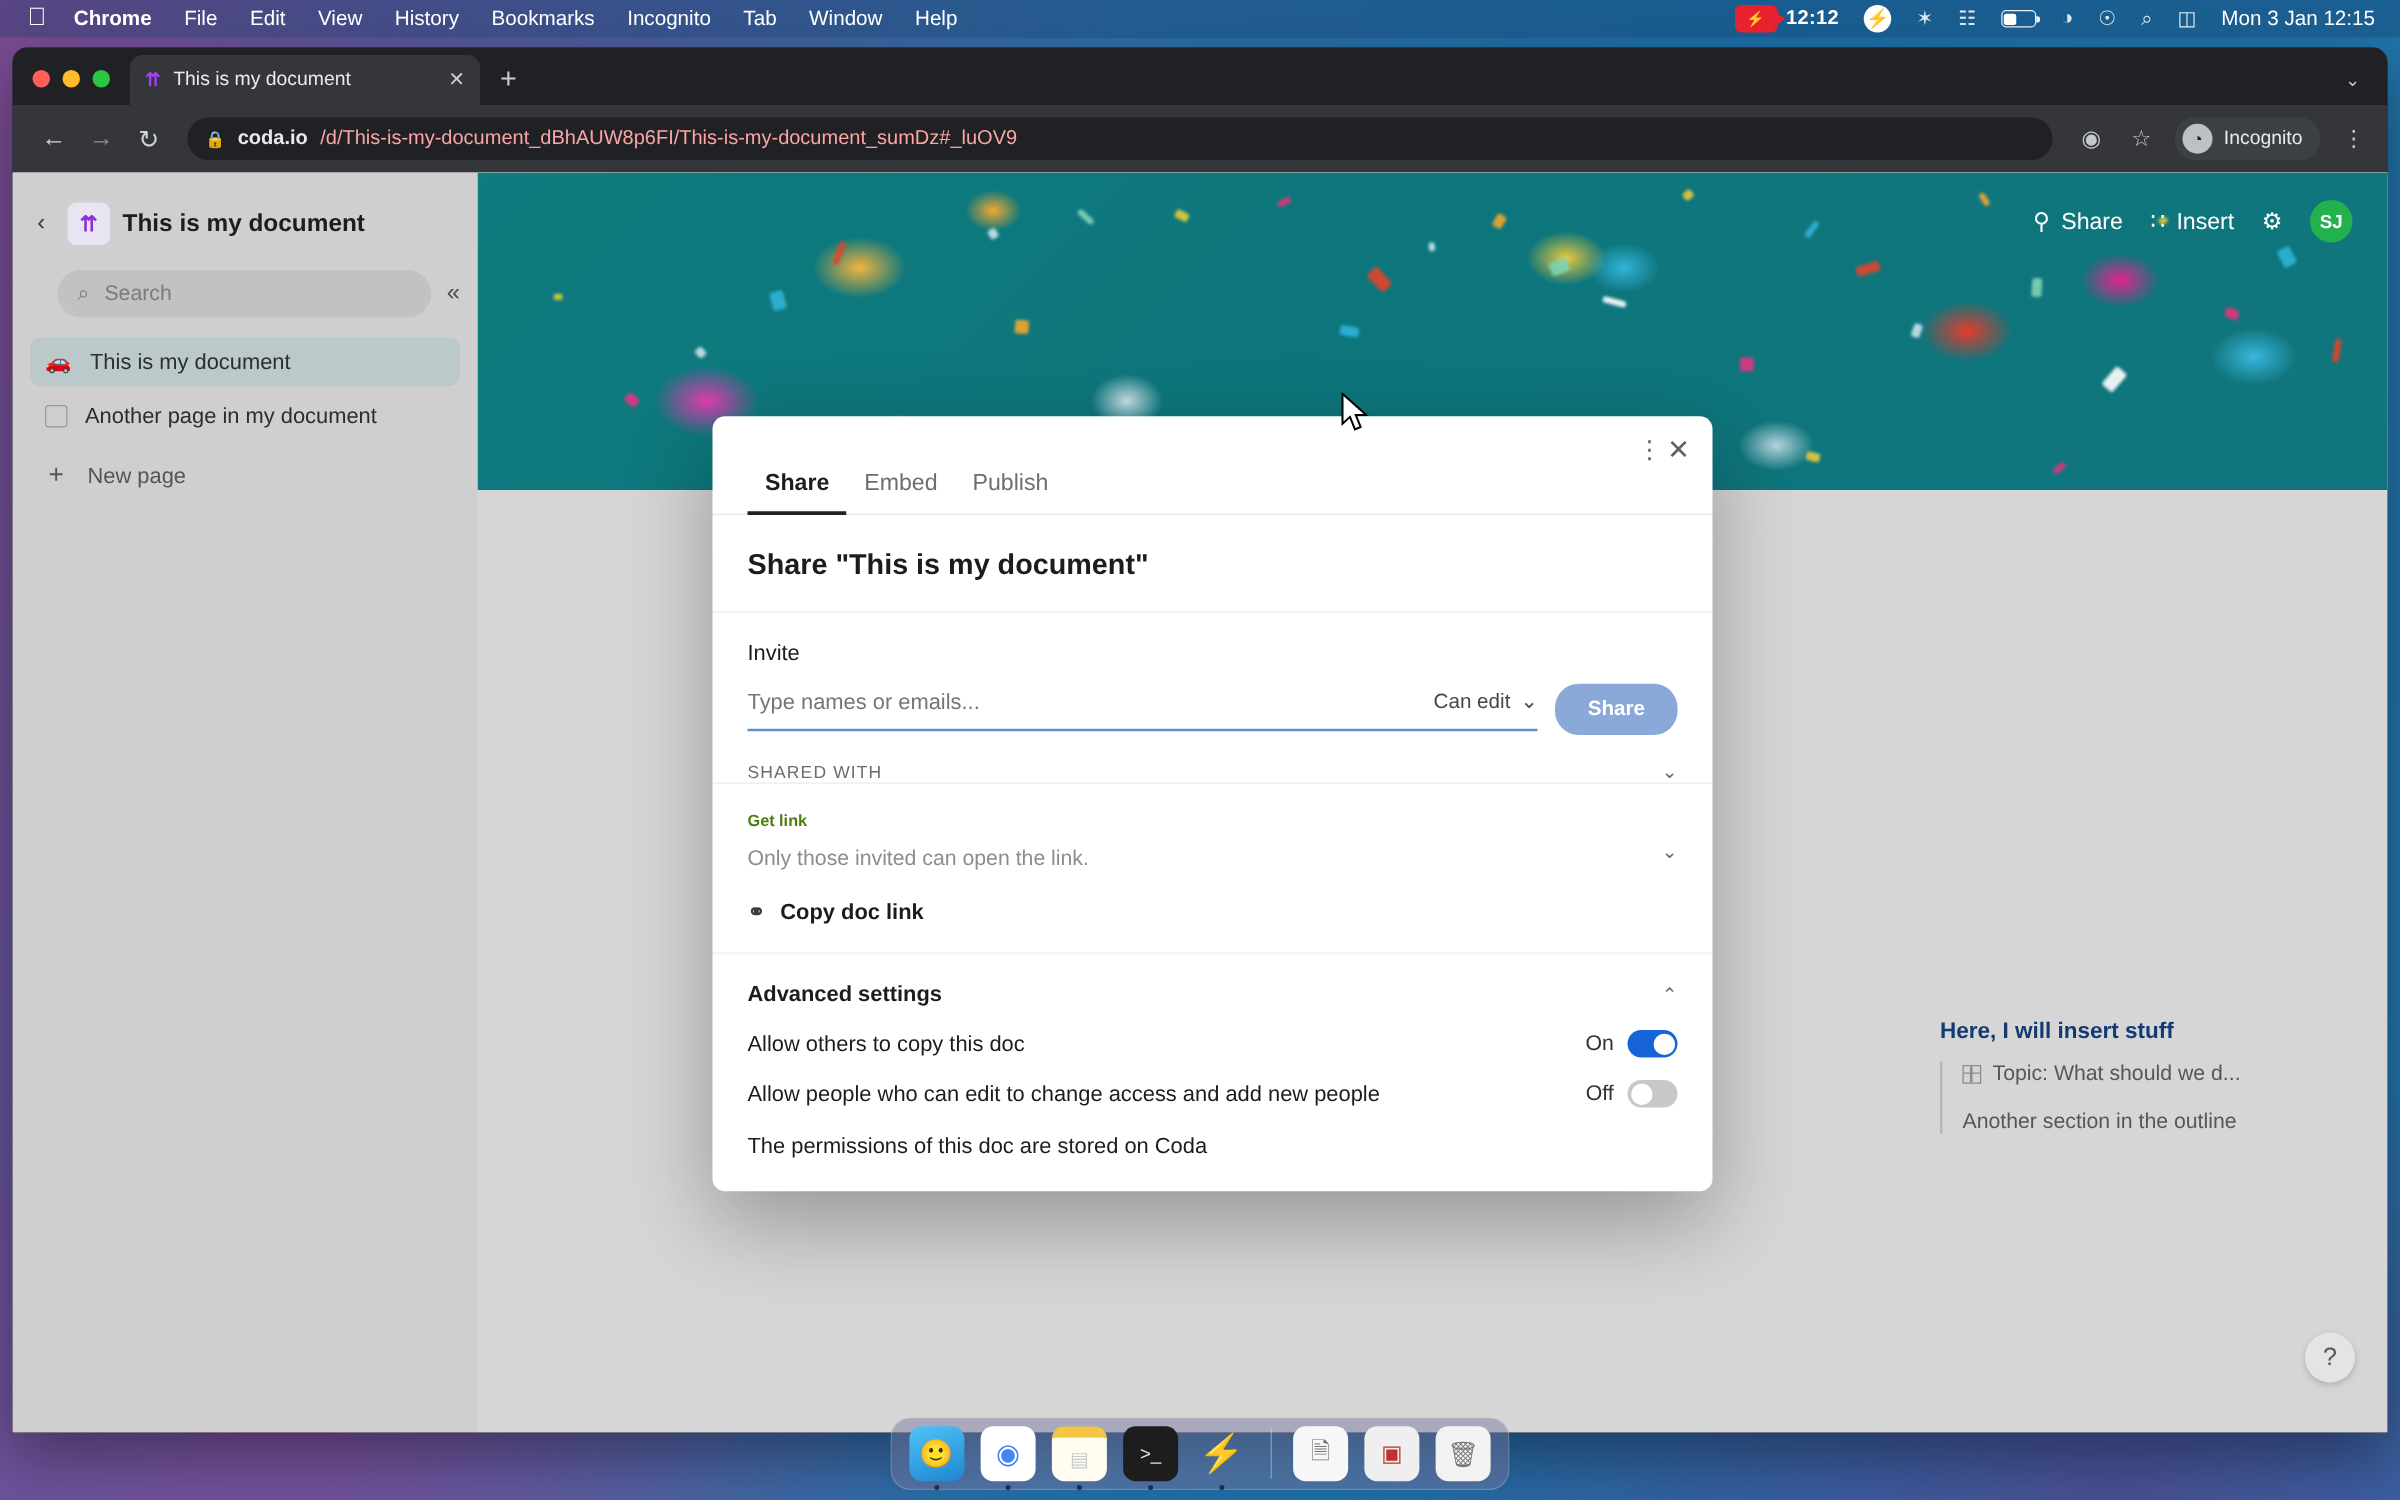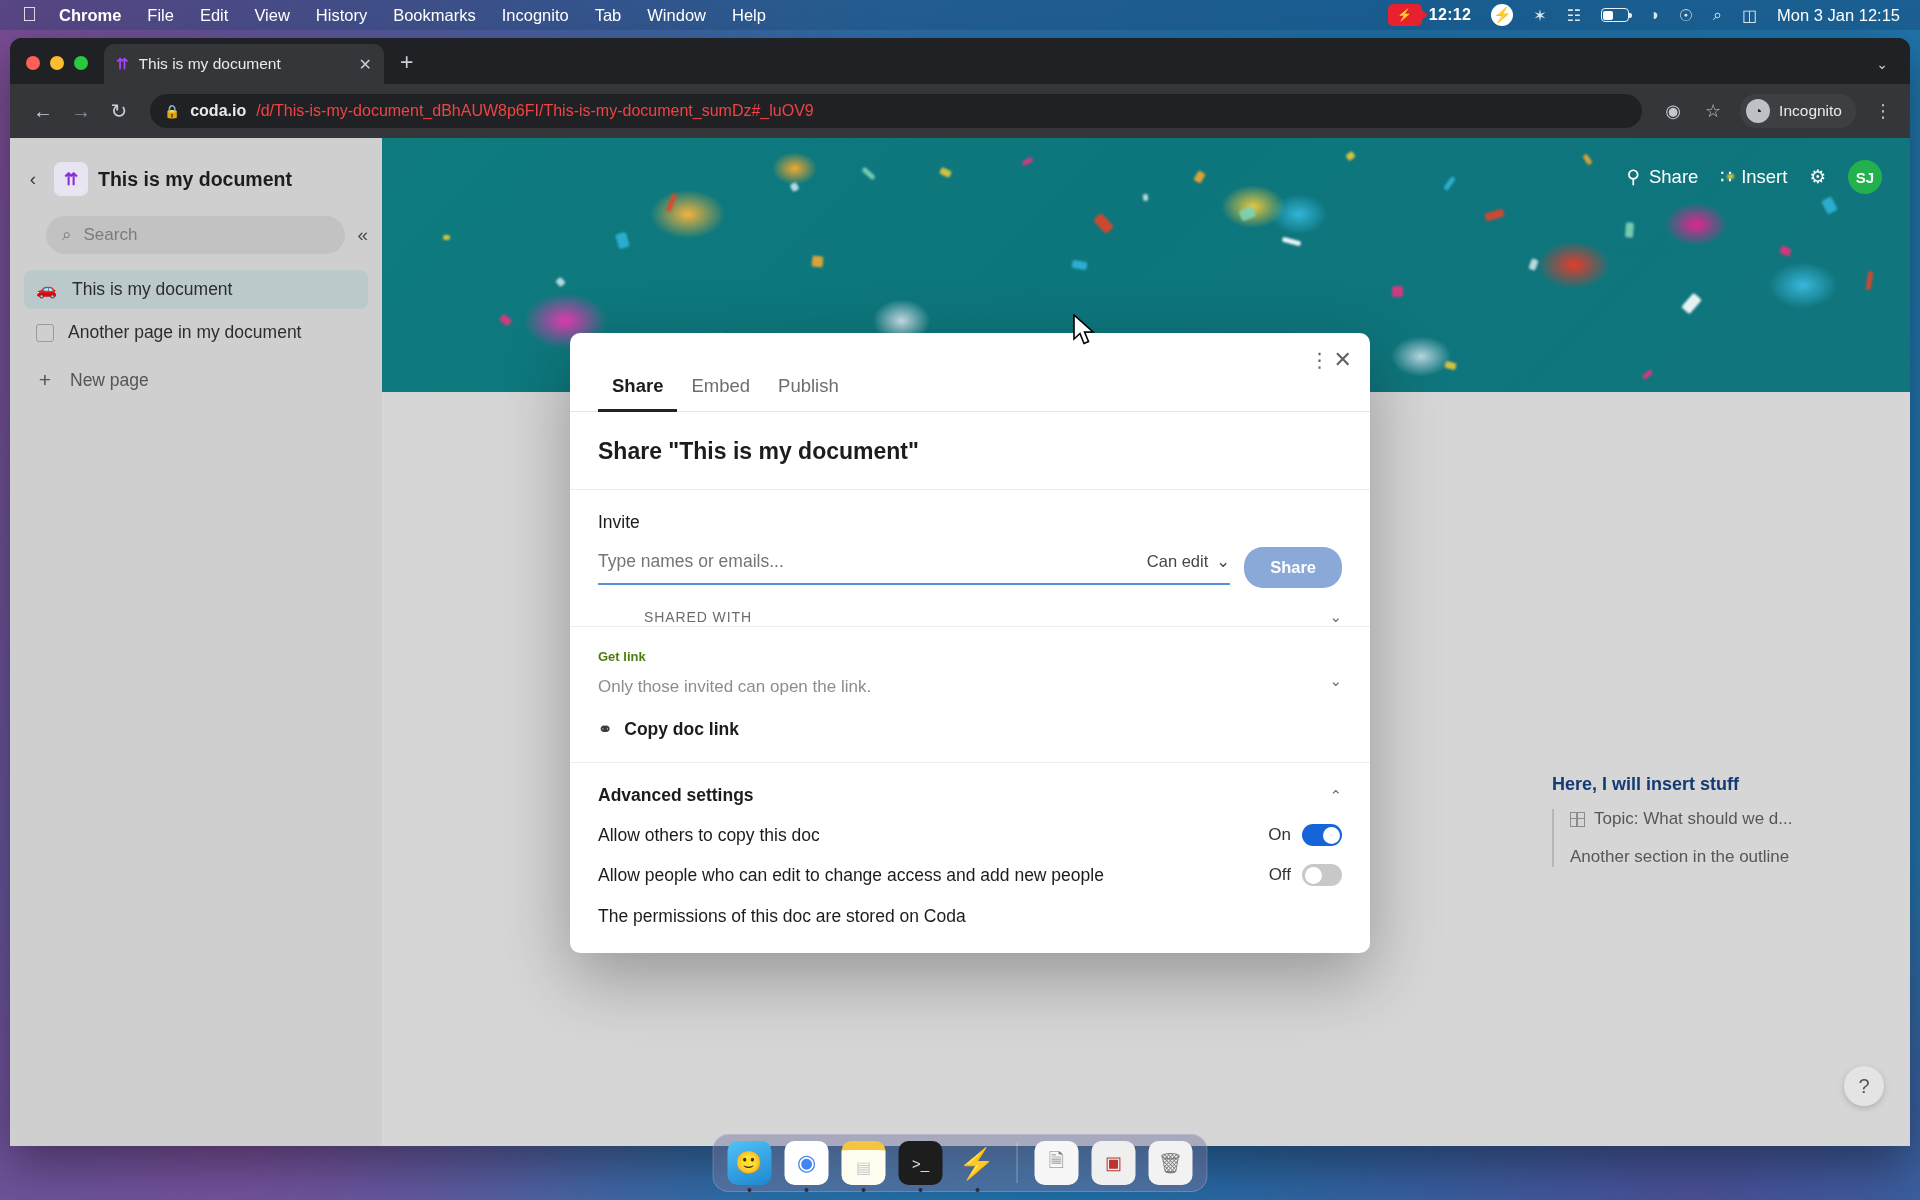--- a/index.html
+++ b/index.html
@@ -86,21 +86,21 @@
   #toolbar { height:54px; background:#35363a; display:flex; align-items:center; gap:0; padding:0 14px; }
   .nav-btn { width:38px;height:38px;display:flex;align-items:center;justify-content:center;color:#cdd1d6;font-size:20px; }
   .nav-btn.dim { color:#8a8d91; }
   #omnibox {
     flex:1; height:34px; background:#202124; border-radius:18px; margin:0 12px;
     display:flex; align-items:center; padding:0 14px; gap:10px; color:#9aa0a6; font-size:16px;
     overflow:hidden;
   }
   #omnibox .lock{font-size:13px;color:#9aa0a6;}
   .url-host { color:#e8eaed; font-weight:bold; }
-  .url-path { color:#ef4444; white-space:nowrap; }
+  .url-path { color:#fca5a5; white-space:nowrap; }
   .tb-right { display:flex; align-items:center; gap:14px; padding-left:6px; }
   .tb-icon { color:#c4c7cb; font-size:18px; display:flex;align-items:center;justify-content:center;width:26px;height:26px;}
   .incognito-chip {
     display:flex;align-items:center;gap:9px; background:#3c4043; border-radius:16px;
     padding:5px 14px 5px 6px; color:#e8eaed; font-size:15.5px;
   }
   .inc-avatar{width:24px;height:24px;border-radius:50%;background:#bdc1c6;color:#202124;display:flex;align-items:center;justify-content:center;font-size:14px;}
 
   
   #app { position:absolute; left:0; top:100px; width:1900px; height:1008px; background:#d6d6d6; display:flex; }
@@ -155,21 +155,21 @@
   .avatar-sj {
     width:34px;height:34px;border-radius:50%;background:#22b14c;color:#fff;
     display:flex;align-items:center;justify-content:center;font-size:15px;font-weight:bold;
   }
 
   
   .doc-body { position:absolute; left:0; top:254px; width:1528px; }
   .task-row { display:flex; align-items:center; gap:16px; font-size:22px; color:#2c2c2c; padding-left:620px; }
   .cbx { width:19px;height:19px;border:2px solid #555; border-radius:3px; }
 
-  #outline { position:absolute; right:28px; top:636px; width:330px; }
+  #outline { position:absolute; right:28px; top:676px; width:330px; }
   .outline-title { color:#143a73; font-weight:bold; font-size:18px; margin-bottom:14px; }
   .outline-sub { border-left:2px solid #b6b6b6; padding-left:16px; }
   .outline-item { color:#575757; font-size:17px; margin-bottom:18px; display:flex; align-items:center; gap:9px; white-space:nowrap;}
   .grid-ic { width:15px;height:15px;border:1.6px solid #8c8c8c; position:relative; }
   .grid-ic::before{content:"";position:absolute;left:0;right:0;top:5px;height:1.6px;background:#8c8c8c;}
   .grid-ic::after{content:"";position:absolute;top:0;bottom:0;left:5px;width:1.6px;background:#8c8c8c;}
   #help-btn {
     position:absolute; right:26px; bottom:40px; width:40px;height:40px;border-radius:50%;
     background:#e4e4e4; color:#555; display:flex;align-items:center;justify-content:center;
     font-size:20px; box-shadow:0 2px 6px rgba(0,0,0,.18);
@@ -198,21 +198,21 @@
     flex:1; display:flex; align-items:center; border-bottom:2px solid #5b8fd6;
     padding-bottom:11px;
   }
   .invite-input { flex:1; border:none; outline:none; font-size:17.5px; color:#9b9b9b; background:transparent; font-family:inherit;}
   .can-edit { font-size:16.5px; color:#474747; display:flex; align-items:center; gap:8px; white-space:nowrap; }
   .btn-share {
     background:#8aa9d8; color:#fff; border:none; border-radius:19px;
     padding:11px 26px; font-size:16.5px; font-weight:bold; font-family:inherit;
   }
   .shared-head { display:flex; align-items:center; justify-content:space-between; padding-top:20px; }
-  .shared-title { font-size:14px; letter-spacing:.9px; color:#6c6c6c;margin-left:46px; }
+  .shared-title { font-size:14px; letter-spacing:.9px; color:#6c6c6c; }
   .chev { color:#6a6a6a; font-size:15px; }
   .shared-names { font-size:17.5px; color:#1c1c1c; padding:14px 0 22px 0; }
   .getlink-head { display:flex; align-items:flex-start; justify-content:space-between; padding-top:22px; }
   .getlink-title { font-size:13px; font-weight:bold; color:#4d7c0f; }
   .getlink-sub { font-size:17px; color:#8d8d8d; padding-top:13px; }
   .copy-row { display:flex; align-items:center; gap:12px; font-size:17.5px; font-weight:bold; color:#1c1c1c; padding:22px 0 22px 0; }
   .link-ic { font-size:17px; color:#3a3a3a; }
   .adv-head { display:flex; align-items:center; justify-content:space-between; padding-top:22px; }
   .adv-title { font-size:17.5px; font-weight:bold; color:#1c1c1c;text-align:right; }
   .adv-row { display:flex; align-items:center; justify-content:space-between; padding-top:18px; }

